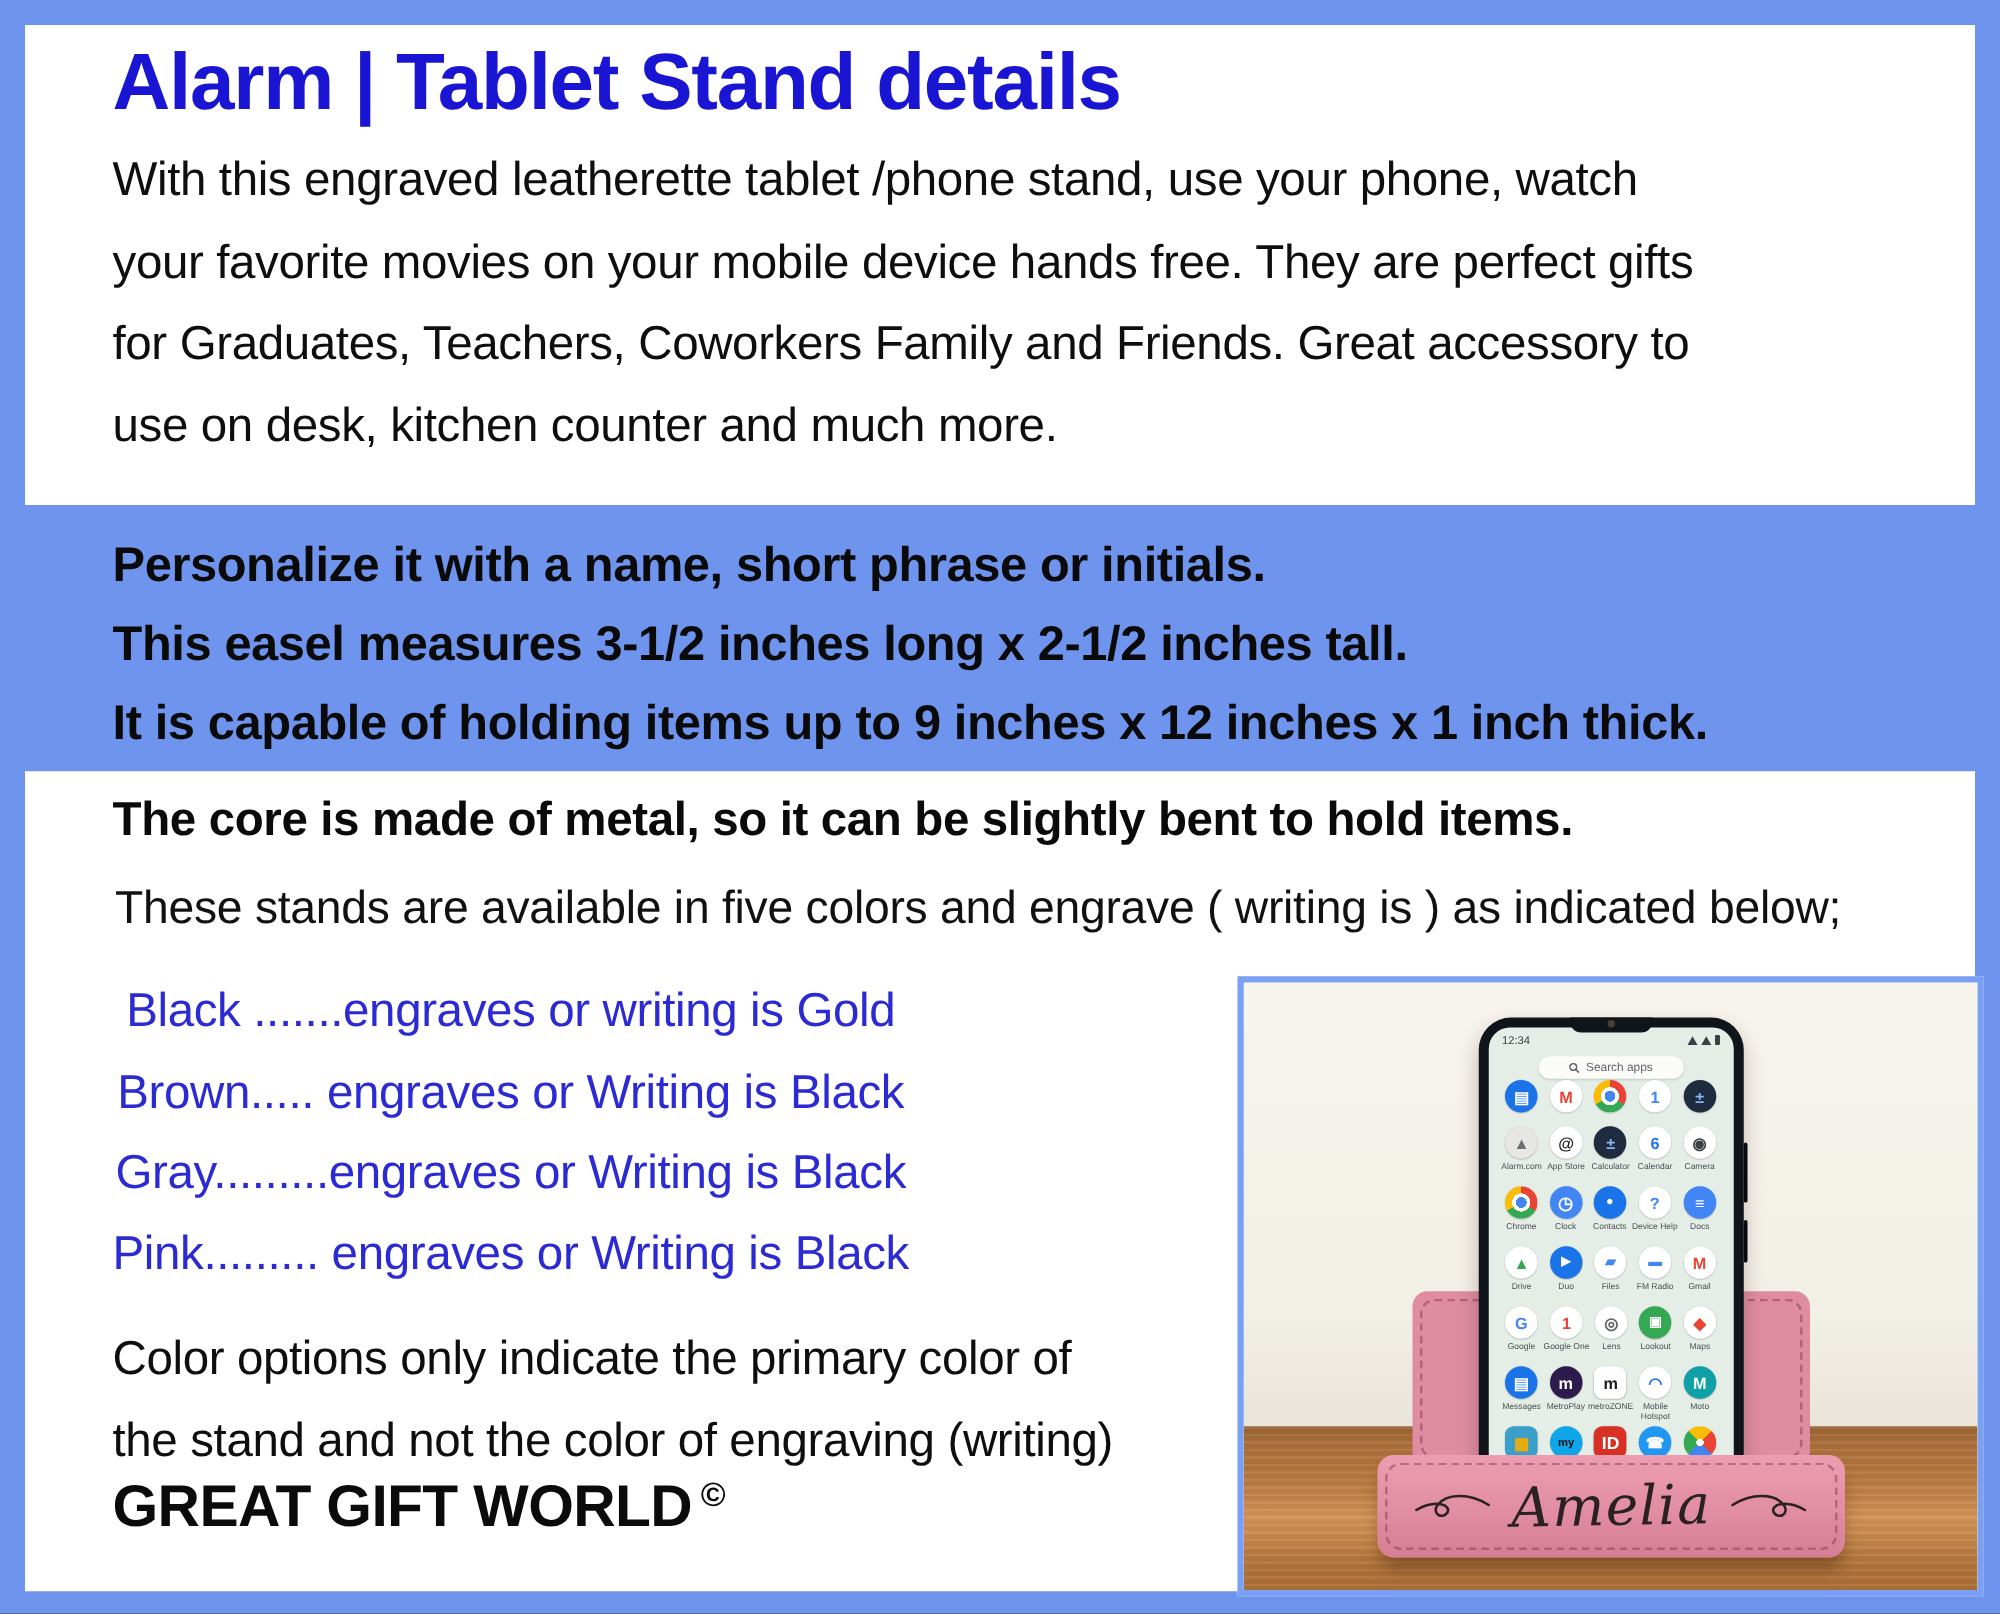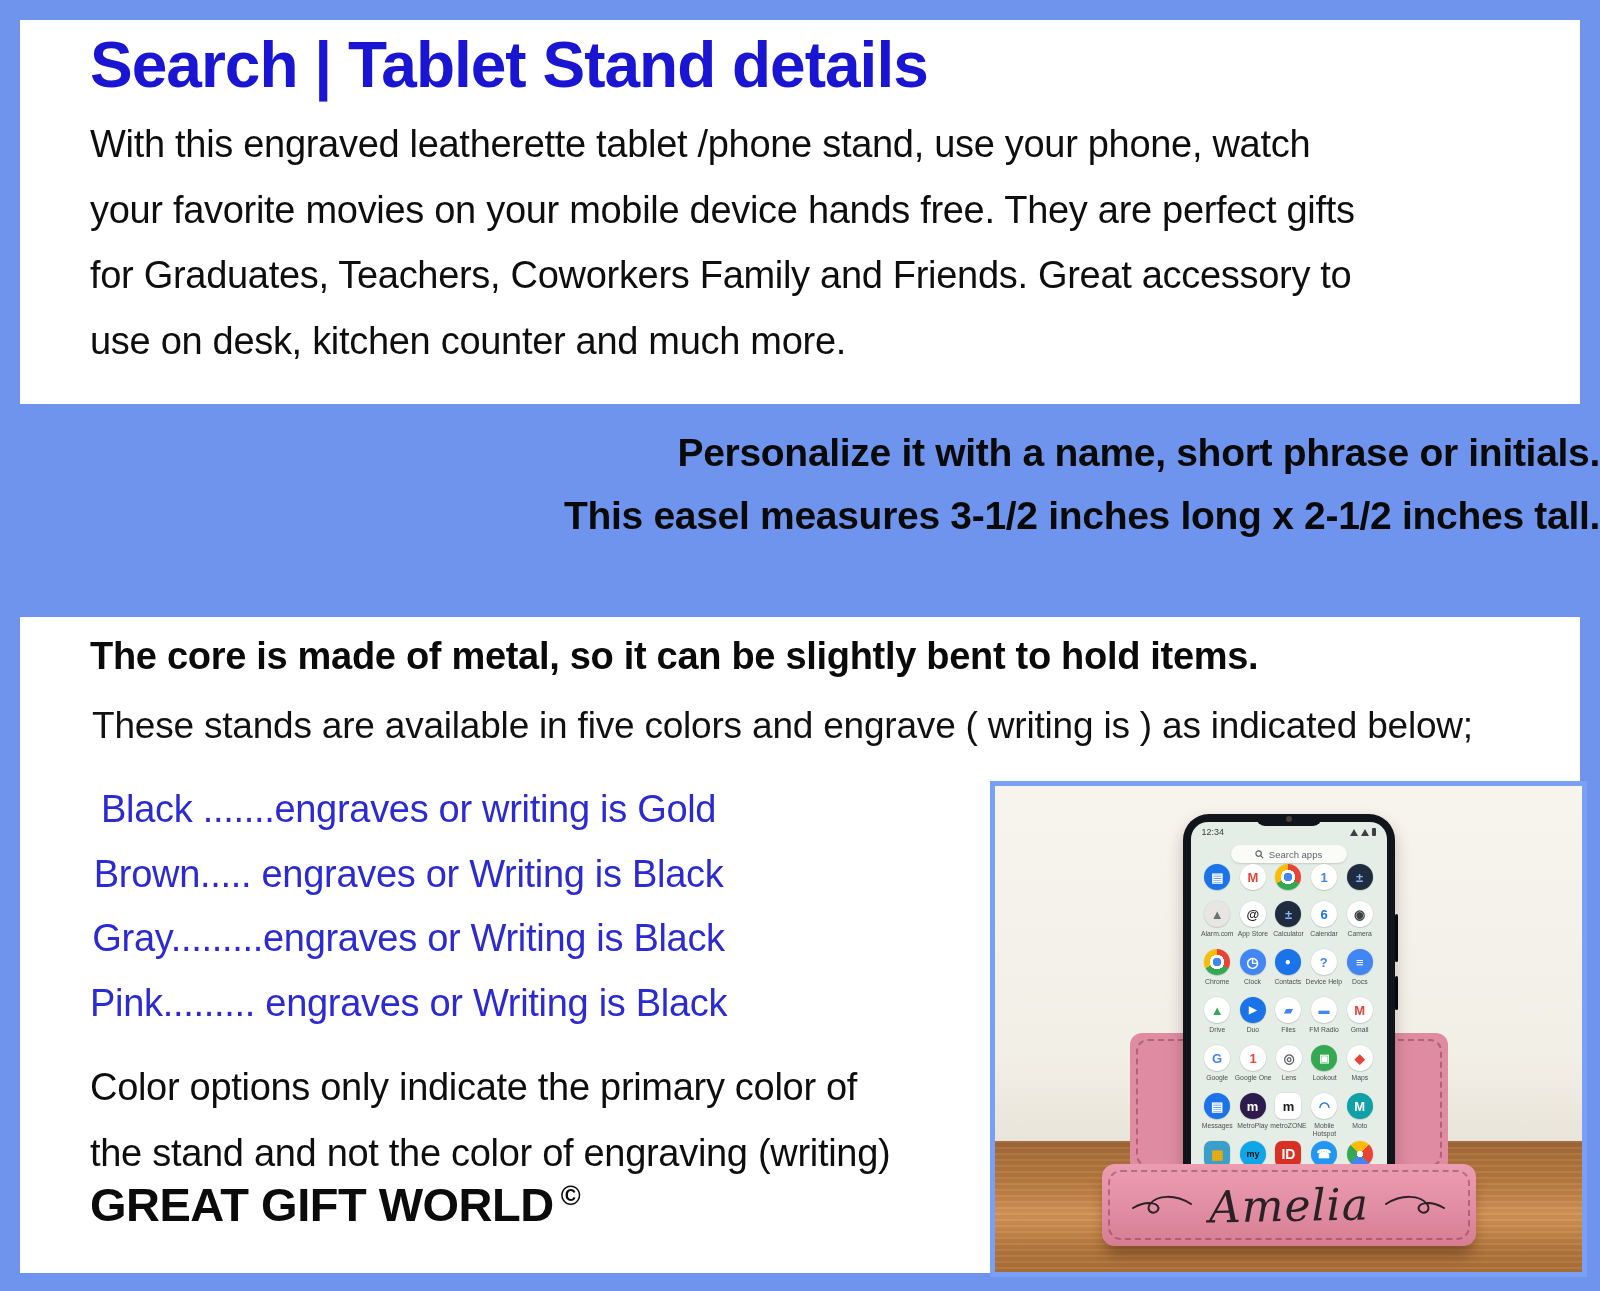--- a/index.html
+++ b/index.html
@@ -14,21 +14,21 @@
   .band{position:absolute;left:0;top:404px;width:1600px;height:213px;background:#6f94ee;}
 
   .headline{
     position:absolute;left:70px;top:8px;margin:0;
     font-size:64px;font-weight:bold;letter-spacing:-1px;
     color:#1a15d2;white-space:nowrap;
   }
   .intro{position:absolute;left:70px;top:92px;}
   .tline{font-size:38px;line-height:65.5px;color:#0e0e0e;white-space:nowrap;letter-spacing:-0.3px;}
 
-  .band-lines{padding:17px 0 0 90px;text-align:right;}
+  .band-lines{padding:17px 0 0 90px;}
   .band .tline{font-weight:bold;font-size:39px;line-height:63px;color:#0a0a0a;}
 
   .core-line{position:absolute;left:70px;top:18px;font-size:38px;font-weight:bold;color:#0a0a0a;white-space:nowrap;letter-spacing:-0.3px;}
   .colors-line{position:absolute;left:72px;top:88px;font-size:37px;color:#111;white-space:nowrap;letter-spacing:-0.2px;}
   .color-list{position:absolute;left:70px;top:160px;}
   .color-list .tline{color:#2b2ad3;line-height:64.5px;text-align:center;}
   .note{position:absolute;left:70px;top:438px;}
   .brand{position:absolute;left:70px;top:560px;font-size:47px;font-weight:bold;color:#0b0b0b;letter-spacing:-0.5px;}
   .brand .sup{font-size:27px;position:relative;top:-16px;margin-left:7px;}
 
@@ -108,33 +108,34 @@
     font-size:44px;color:#2a2124;transform:rotate(-1deg);letter-spacing:1px;
   }
   .swash{flex:0 0 auto;}
 </style>
 </head>
 <body>
 
 <div class="canvas">
 
   <section class="panel panel-top">
-    <h1 class="headline">Search | Tablet Stand details</h1>
+    <h1 class="headline">Alarm | Tablet Stand details</h1>
     <div class="intro">
       <div class="tline">With this engraved leatherette tablet /phone stand, use your phone, watch</div>
       <div class="tline">your favorite movies on your mobile device hands free. They are  perfect gifts</div>
       <div class="tline">for Graduates, Teachers, Coworkers Family and Friends. Great accessory to</div>
       <div class="tline">use on desk, kitchen counter and much more.</div>
     </div>
   </section>
 
   <section class="band">
     <div class="band-lines">
       <div class="tline">Personalize it with a name, short phrase or initials.</div>
       <div class="tline">This easel measures 3-1/2 inches long x 2-1/2 inches tall.</div>
+      <div class="tline">It is capable of holding items up to 9 inches x 12 inches x 1 inch thick.</div>
     </div>
   </section>
 
   <section class="panel panel-bottom">
     <div class="core-line">The core is made of metal, so it can be slightly bent to hold items.</div>
     <div class="colors-line">These stands are available in five colors and engrave ( writing is ) as indicated below;</div>
 
     <div class="color-list">
       <div class="tline">Black .......engraves or writing is Gold</div>
       <div class="tline">Brown..... engraves or Writing is Black</div>

